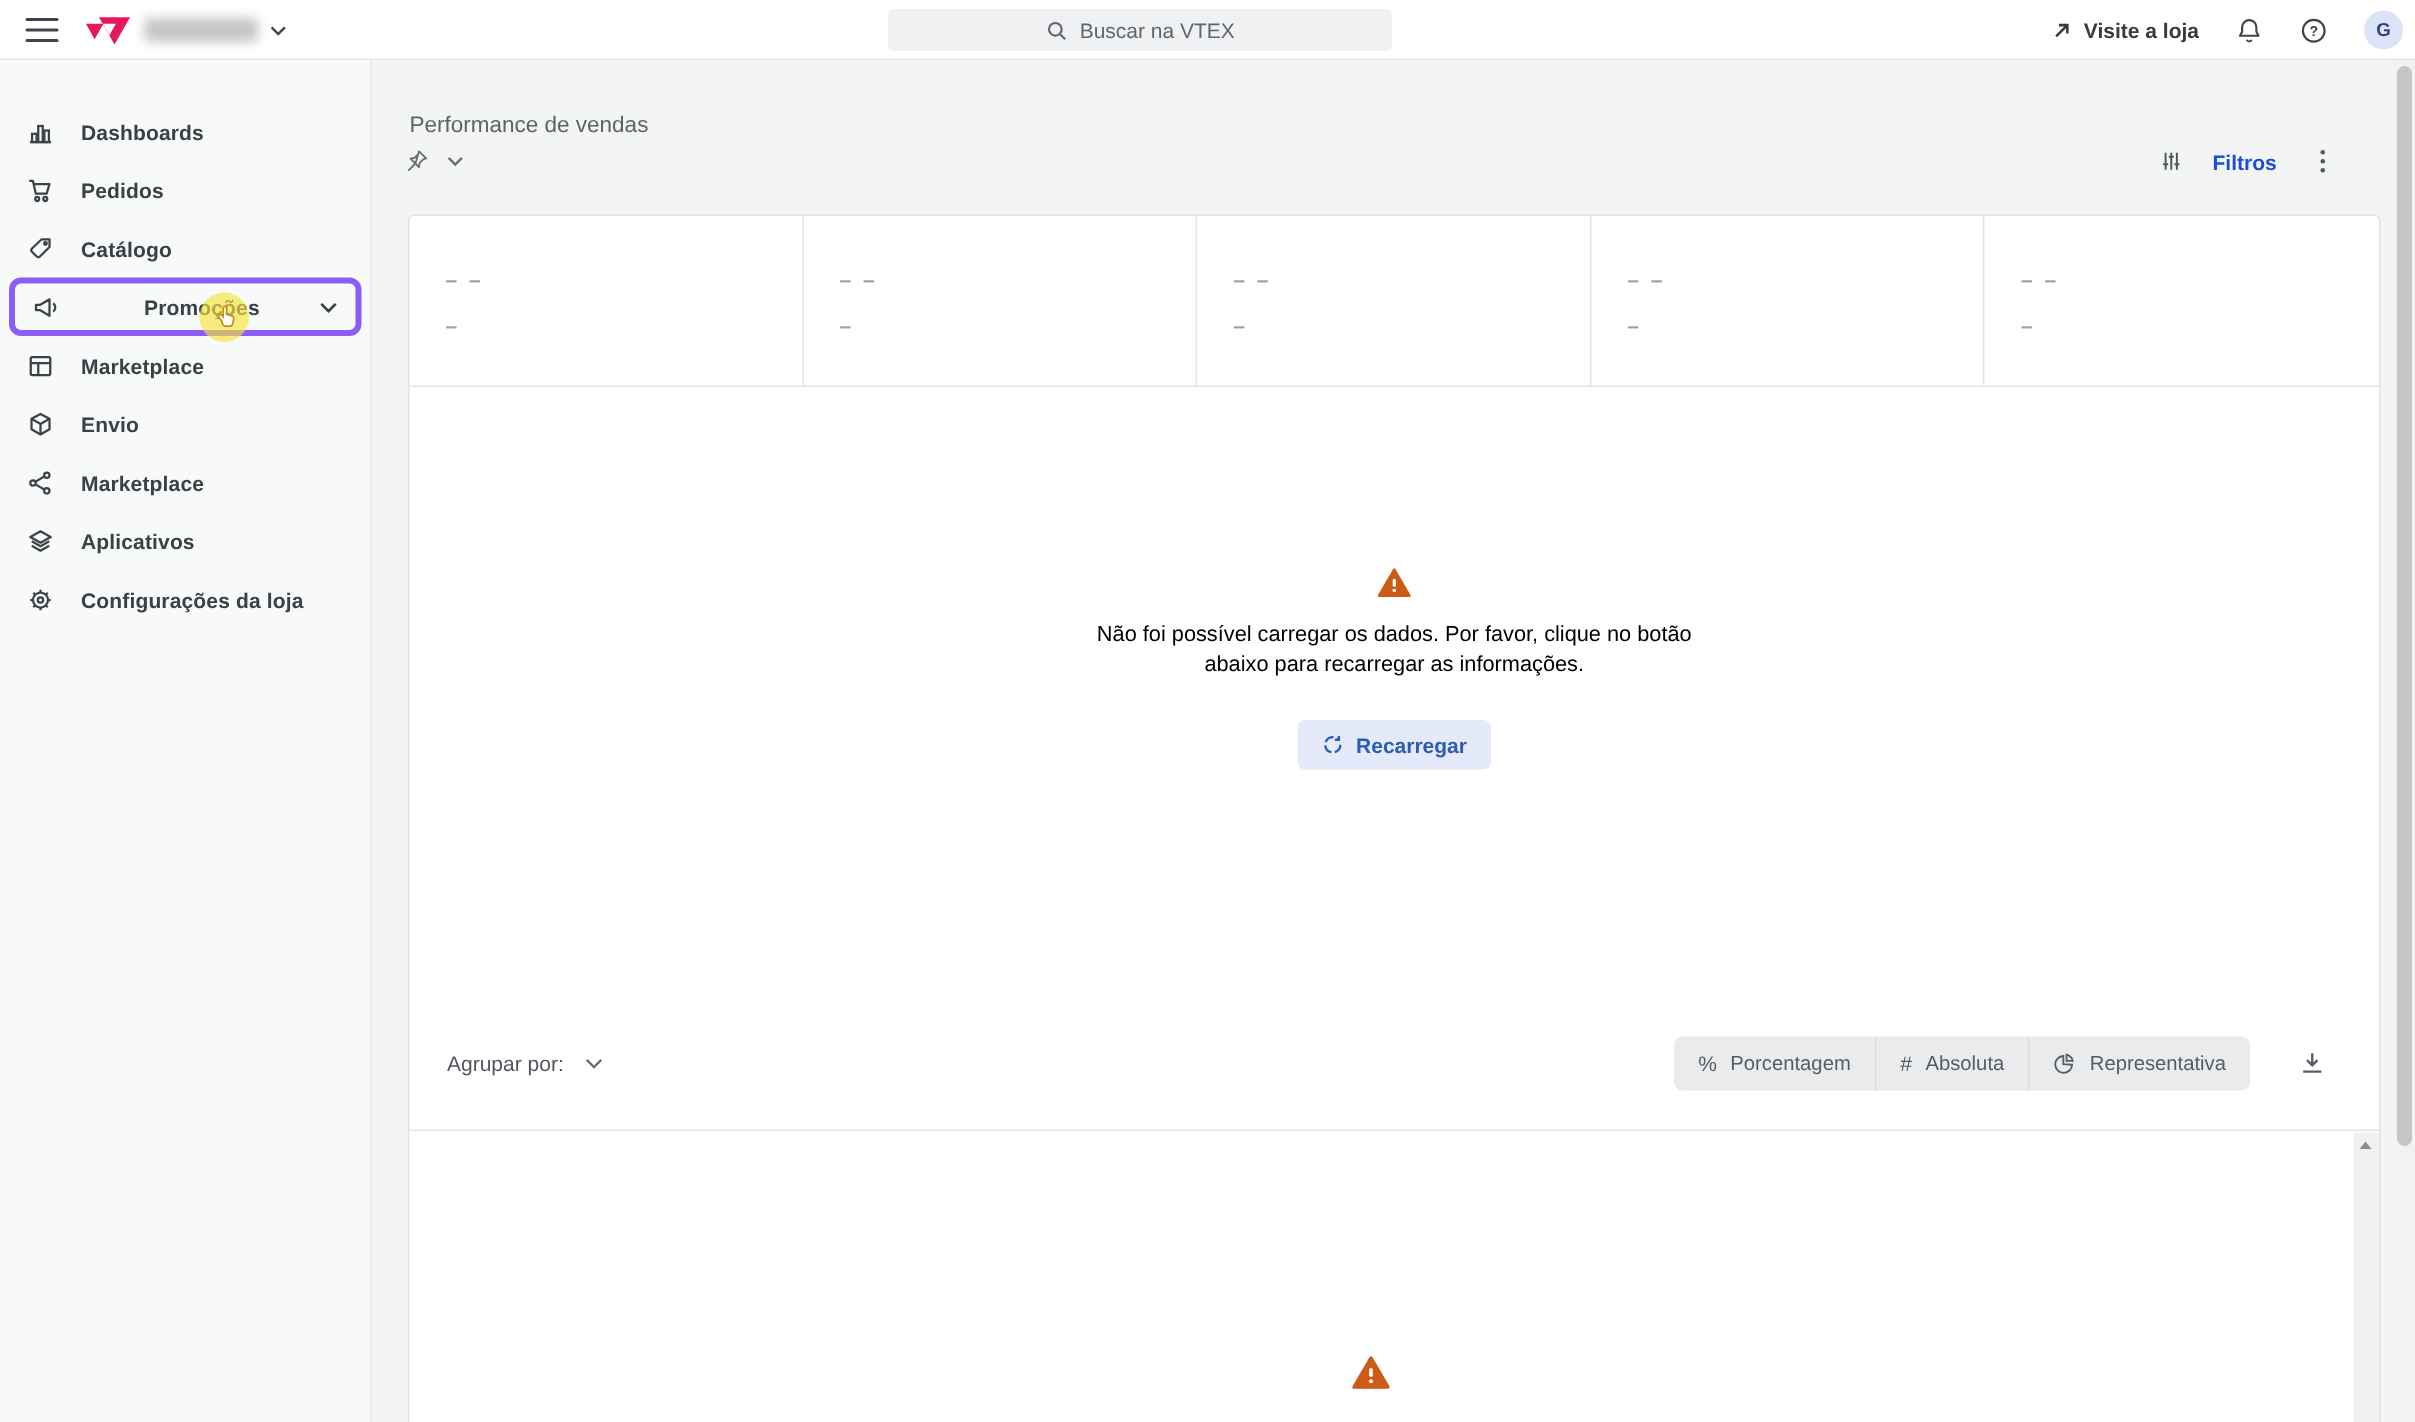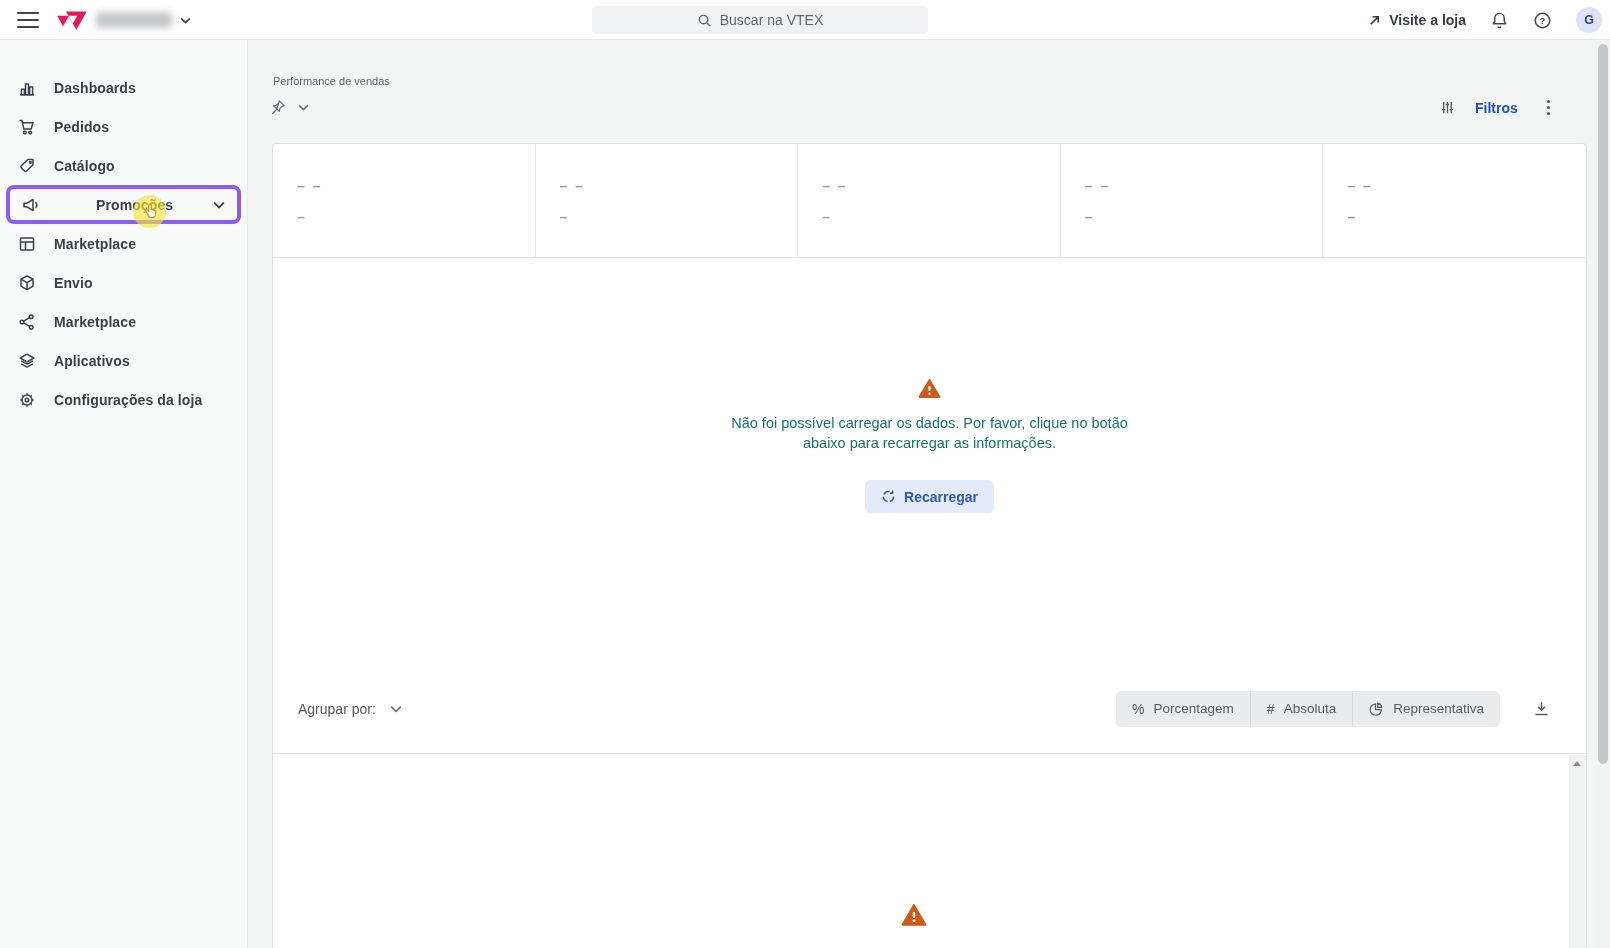--- a/index.html
+++ b/index.html
@@ -31,39 +31,39 @@
               cursor:pointer; color:#3a4047; }
   .nav-item .nicon { width:18px; height:18px; display:flex; align-items:center; justify-content:center; }
   .nav-item .nlabel { margin-left:18px; font-size:14px; font-weight:700; letter-spacing:.1px; }
   .nav-item.active { margin:0 6px; padding-left:12px; border:4px solid #8b5cf6; border-radius:8px; background:#f8f9f9;gap:38px; }
   .nav-item.active .expander { position:absolute; right:12px; top:12px; color:#3a4047; }
   .click-ring { position:absolute; left:123px; top:6px; width:33px; height:33px; border-radius:50%;
                 background:rgba(246,227,60,.65); pointer-events:none; }
   .hand-cursor { position:absolute; left:131px; top:13px; pointer-events:none; }
 
   
-  .page-title { position:absolute; left:273px; top:75px; font-size:11px; color:#5c636b; }
+  .page-title { position:absolute; left:273px; top:75px; font-size:15px; color:#5c636b; }
   .pin-row { position:absolute; left:269px; top:99px; display:flex; align-items:center; gap:12px; color:#686f77; }
   .filters-row { position:absolute; left:1440px; top:97px; display:flex; align-items:center; gap:26px; }
   .filters-btn { display:flex; align-items:center; gap:20px; font-size:14px; font-weight:700; color:#1d4ed8; cursor:pointer; }
   .kebab { display:flex; flex-direction:column; gap:3px; cursor:pointer; padding:3px; }
   .kebab i { width:3px; height:3px; border-radius:50%; background:#4f5861; }
 
   
   .card { position:absolute; left:272px; top:143px; width:1315px; height:805px; background:#fff;
           border:1px solid #dfe1e3; border-radius:4px 4px 0 0; }
   .kpi-row { display:grid; grid-template-columns:repeat(5,1fr); height:114px; border-bottom:1px solid #e3e4e6; }
   .kpi-cell { border-right:1px solid #e3e4e6; padding:34px 0 0 24px; }
   .kpi-cell:last-child { border-right:none; }
   .kpi-val { font-size:14px; font-weight:700; letter-spacing:2px; color:#95a0ac; }
   .kpi-delta { margin-top:15px; font-size:14px; font-weight:700; color:#95a0ac; }
 
   .error-zone { height:406px; position:relative; }
   .error-inner { position:absolute; left:0; right:0; top:120px; display:flex; flex-direction:column; align-items:center; }
-  .error-msg { margin-top:14px; text-align:center; font-size:14.5px; line-height:20px; color:#0f766e; }
+  .error-msg { margin-top:14px; text-align:center; font-size:14.5px; line-height:20px; color:#000000; }
   .reload-btn { margin-top:27px; height:33px; padding:0 16px; display:flex; align-items:center; gap:8px;
                 background:#e4eafa; border:none; border-radius:5px; color:#2d5cb0; font-size:14px;
                 font-weight:700; font-family:"Liberation Sans",sans-serif; cursor:pointer; }
 
   .group-toolbar { height:90px; border-bottom:1px solid #e3e4e6; display:flex; align-items:center;
                    padding:0 36px 0 25px; }
   .group-label { display:flex; align-items:center; gap:14px; font-size:14px; color:#51575e; cursor:pointer; }
   .toolbar-spacer { flex:1; }
   .segmented { display:flex; height:36px; border-radius:6px; overflow:hidden; background:#eaebec; }
   .seg-btn { display:flex; align-items:center; gap:9px; padding:0 16px; background:#eaebec;

